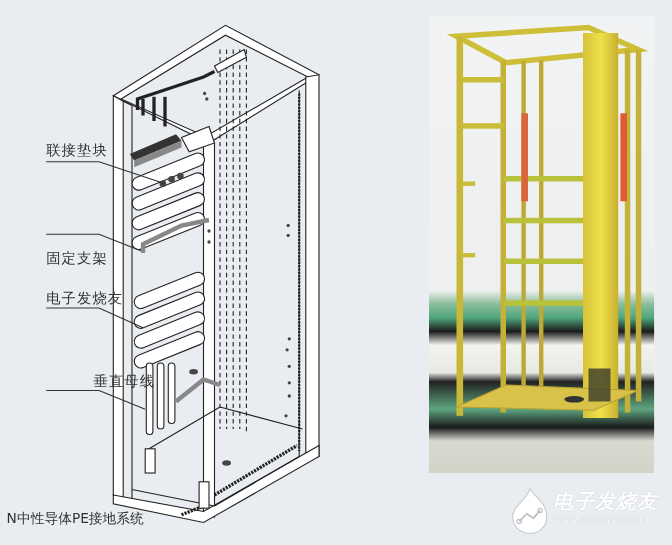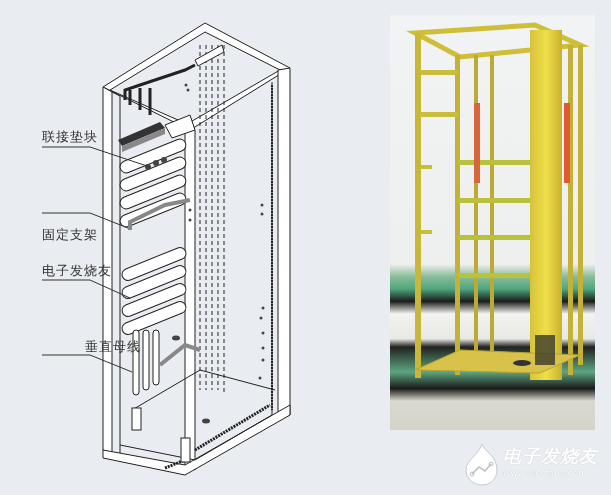--- a/index.html
+++ b/index.html
@@ -123,20 +123,21 @@
         <line x1="90" y1="280" x2="130" y2="298"></line>
       <line x1="42" y1="355" x2="90" y2="355"></line>
         <line x1="90" y1="355" x2="132" y2="372"></line>
     </g>
   </svg>
 
   <div class="label" style="left:42px;top:128px;">联接垫块</div>
   <div class="label" style="left:42px;top:195px;margin-top:31px;">固定支架</div>
   <div class="label" style="left:42px;top:262px;">电子发烧友</div>
   <div class="label" style="left:42px;top:338px;margin-left:43px;">垂直母线</div>
+  <div class="caption" style="left:6px;top:463px;">N中性导体PE接地系统</div>
 
   <div class="photo">
     <svg width="205" height="415">
       <defs>
         <linearGradient id="floor" x1="0" y1="0" x2="0" y2="1">
           <stop offset="0" stop-color="#f1f3f4"></stop>
           <stop offset="0.6" stop-color="#eef0ef"></stop>
           <stop offset="0.63" stop-color="#8bbd9b"></stop>
           <stop offset="0.66" stop-color="#4fa67d"></stop>
           <stop offset="0.69" stop-color="#1c1c1c"></stop>

